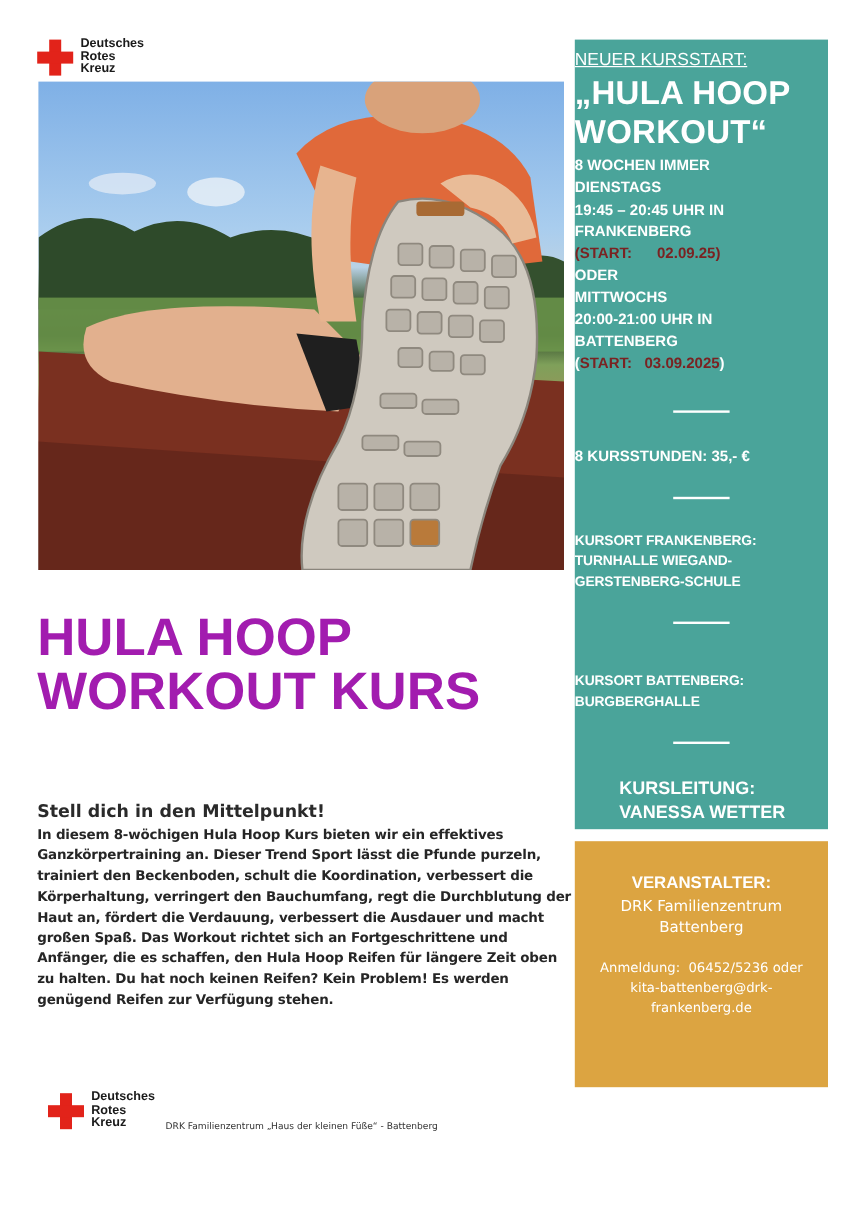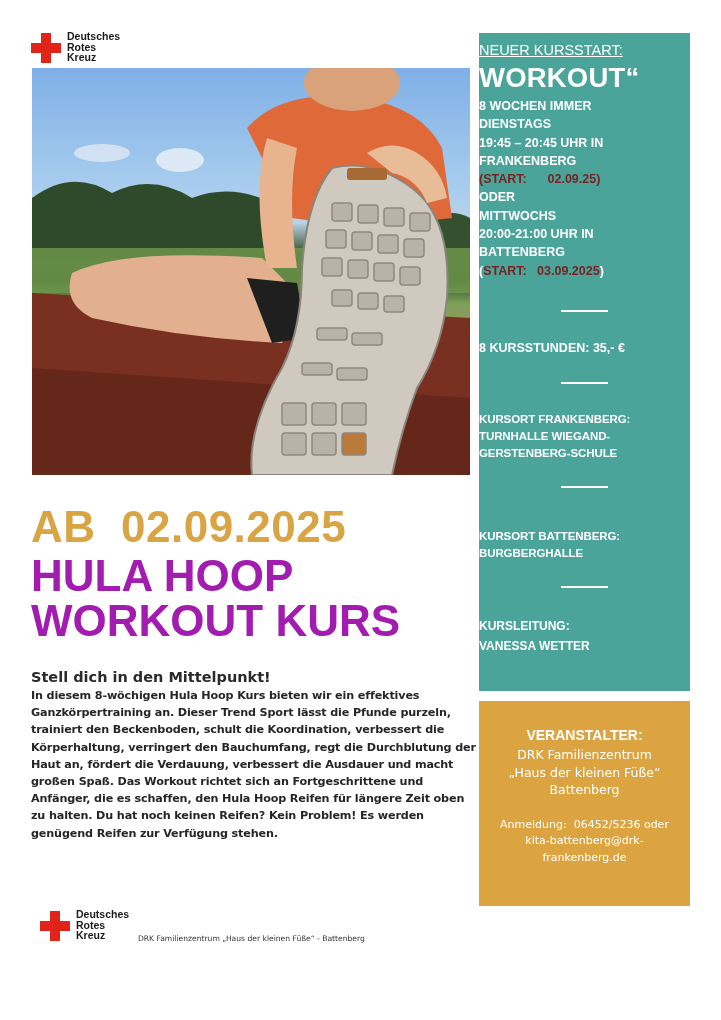--- a/index.html
+++ b/index.html
@@ -35,21 +35,21 @@
 
     
     .teal-panel { position: absolute; left: 479px; top: 33px; width: 211px; height: 658px; background: #4aa49a; color: #ffffff; text-align: left; font-family: "Liberation Sans", sans-serif; }
     .tp-kicker { margin-top: 8px; font-size: 14.5px; line-height: 18px; text-decoration: underline; }
     .tp-title { font-weight: bold; font-size: 27.5px; line-height: 32px; margin-top: 3px; letter-spacing: 0.2px; }
     .tp-sched { font-weight: bold; font-size: 12.5px; line-height: 18.3px; margin-top: 3px; }
     .tp-sched .red { color: #7a2222; }
     .tp-divider { width: 47px; height: 2px; background: #ffffff; margin: 0 auto; }
     .tp-price { font-weight: bold; font-size: 12.5px; line-height: 16px; }
     .tp-loc { font-weight: bold; font-size: 11.5px; line-height: 17px; letter-spacing: -0.1px; }
-    .tp-lead { font-size: 12px; line-height: 20px; font-weight: bold; }
+    .tp-lead { font-size: 15px; line-height: 20px; font-weight: bold; padding-left: 37px; }
 
     
     .gold-panel { position: absolute; left: 479px; top: 701px; width: 211px; height: 205px; background: #dca441; color: #ffffff; text-align: center; font-family: "DejaVu Sans", sans-serif; }
     .gp-title { margin-top: 25px; font-family: "Liberation Sans", sans-serif; font-weight: bold; font-size: 14px; line-height: 18px; }
     .gp-org { font-size: 12.5px; line-height: 17.5px; margin-top: 2px; }
     .gp-contact { font-size: 11px; line-height: 16.5px; margin-top: 18px; }
 
     
     .footer-caption { position: absolute; left: 138px; top: 934px; font-family: "DejaVu Sans", sans-serif; font-size: 7.6px; color: #333333; white-space: nowrap; }
   </style>
@@ -119,35 +119,35 @@
       <rect x="310" y="365" width="24" height="22" rx="3" fill="#b97a3a"></rect>
     </g>
 
     <rect x="315" y="100" width="40" height="12" rx="3" fill="#a86a34"></rect>
 
     <path d="M335 85 Q360 70 385 85 Q410 100 415 130 L395 135 Q385 110 360 105 Z" fill="#e9bc98"></path>
   </svg>
 </div>
 
 <div class="headline">
-  <div class="headline-date">AB  02.09.2025</div>
   <div class="headline-title">
     <span>HULA HOOP</span>
     <span>WORKOUT KURS</span>
   </div>
 </div>
 
 <div class="body-copy">
   <div class="body-heading">Stell dich in den Mittelpunkt!</div>
   <p class="body-paragraph">In diesem 8-wöchigen Hula Hoop Kurs bieten wir ein effektives Ganzkörpertraining an. Dieser Trend Sport lässt die Pfunde purzeln, trainiert den Beckenboden, schult die Koordination, verbessert die Körperhaltung, verringert den Bauchumfang, regt die Durchblutung der Haut an, fördert die Verdauung, verbessert die Ausdauer und macht großen Spaß. Das Workout richtet sich an Fortgeschrittene und Anfänger, die es schaffen, den Hula Hoop Reifen für längere Zeit oben zu halten. Du hat noch keinen Reifen? Kein Problem! Es werden genügend Reifen zur Verfügung stehen.</p>
 </div>
 
 <div class="teal-panel">
   <div class="tp-kicker">NEUER KURSSTART:</div>
   <div class="tp-title">
+    <div>„HULA HOOP</div>
     <div>WORKOUT“</div>
   </div>
   <div class="tp-sched">
     <div>8 WOCHEN IMMER</div>
     <div>DIENSTAGS</div>
     <div>19:45 – 20:45 UHR IN</div>
     <div>FRANKENBERG</div>
     <div><span class="red">(</span><span class="red" style="white-space:pre">START:      02.09.25</span><span class="red">)</span></div>
     <div>ODER</div>
     <div>MITTWOCHS</div>
@@ -176,21 +176,20 @@
   <div class="tp-lead" style="margin-top:28px;">
     <div>KURSLEITUNG:</div>
     <div>VANESSA WETTER</div>
   </div>
 </div>
 
 <div class="gold-panel">
   <div class="gp-title">VERANSTALTER:</div>
   <div class="gp-org">
     <div>DRK Familienzentrum</div>
-    <div>„Haus der kleinen Füße“</div>
     <div>Battenberg</div>
   </div>
   <div class="gp-contact">
     <div style="white-space:pre">Anmeldung:  06452/5236 oder</div>
     <div>kita-battenberg@drk-</div>
     <div>frankenberg.de</div>
   </div>
 </div>
 
 <div class="logo logo-bottom">

